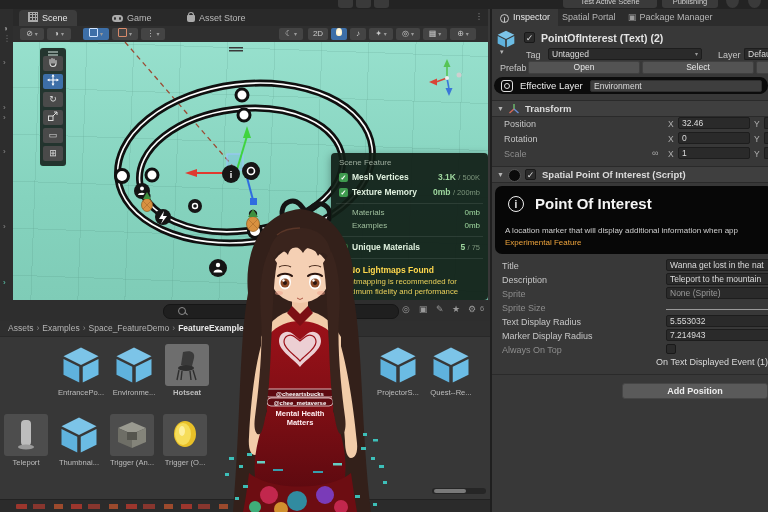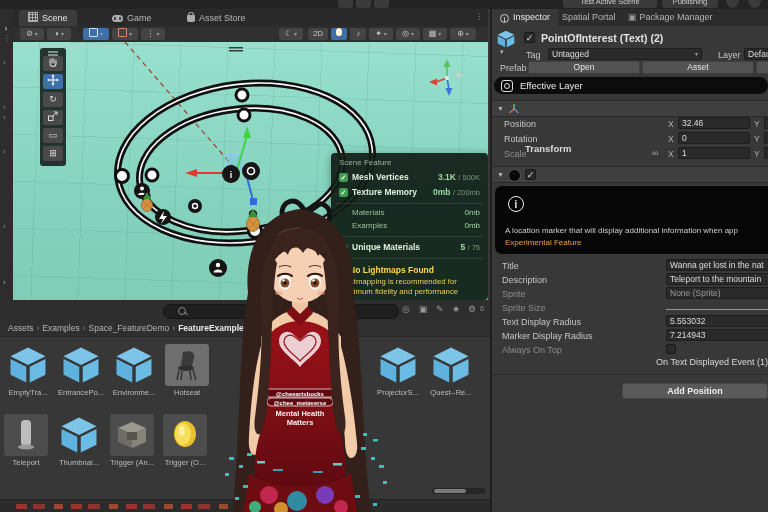--- a/index.html
+++ b/index.html
@@ -95,21 +95,21 @@
      background:repeating-linear-gradient(90deg,#c23a2e 0 11px,transparent 11px 17px,#a83a30 17px 29px,transparent 29px 38px,#c2552e 38px 47px,transparent 47px 55px);}
   
   .inspector{left:490px;top:0;width:278px;height:512px;background:#383838;border-left:2px solid #1f1f1f;z-index:40;}
   .itabs{position:absolute;left:0;top:9px;width:278px;height:17px;background:#2c2c2c;}
   .itab{position:absolute;top:0;height:17px;color:#b5b5b5;font-size:9px;line-height:17px;padding:0 8px;}
   .itab.active{background:#383838;color:#e8e8e8;}
   .infocirc{display:inline-block;width:9px;height:9px;border:1px solid #c9c9c9;border-radius:50%;font-size:7px;
      line-height:9px;text-align:center;color:#c9c9c9;margin-right:4px;vertical-align:-2px;box-sizing:border-box;font-weight:bold;}
   .sechdr{position:absolute;left:0;width:278px;height:15px;background:#3f3f3f;border-top:1px solid #2a2a2a;
      border-bottom:1px solid #2a2a2a;}
-  .sectitle{position:absolute;font-size:9.5px;font-weight:bold;color:#dcdcdc;top:2px;margin-top:40px;}
+  .sectitle{position:absolute;font-size:9.5px;font-weight:bold;color:#dcdcdc;top:2px;}
   .pill{position:absolute;left:2px;top:77px;width:274px;height:17px;background:#0c0c0c;border-radius:9px;}
   .poibox{position:absolute;left:3px;top:186px;width:278px;height:68px;background:#070707;border-radius:7px;}
   .addcomp{position:absolute;left:130px;top:383px;width:146px;height:16px;background:#5a5a5a;border:1px solid #454545;
      border-radius:3px;color:#ededed;font-size:9px;font-weight:bold;text-align:center;line-height:15px;box-sizing:border-box;}
   .axicon{display:inline-block;}
 </style>
 </head>
 <body>
 
 <div id="app">
@@ -332,45 +332,37 @@
       <span class="picon" style="left:452px;">★</span>
       <span class="picon" style="left:468px;">⚙</span>
       <span class="picon" style="left:480px;font-size:7.5px;color:#8a8a8a;">6</span>
     </div>
     <div class="crumbbar">
       <span class="crumb">
         <span>Assets</span><span class="csep">›</span><span>Examples</span><span class="csep">›</span><span>Space_FeatureDemo</span><span class="csep">›</span><b>FeatureExamples</b>
       </span>
     </div>
 
-    <div class="tile" style="left:3px;top:44px;">
-      <div class="thumbbox"><svg width="44" height="42" viewBox="0 0 48 48">
-            <polygon points="24,4 44,14 24,24 4,14" fill="#7cc4e8"></polygon>
-            <polygon points="4,17 22,26 22,44 4,35" fill="#5fb2dd"></polygon>
-            <polygon points="44,17 26,26 26,44 44,35" fill="#6bbce4"></polygon>
-          </svg></div>
-      <div class="tlabel">EmptyTra...</div>
-    </div>
     <div class="tile" style="left:56px;top:44px;">
       <div class="thumbbox"><svg width="44" height="42" viewBox="0 0 48 48">
             <polygon points="24,4 44,14 24,24 4,14" fill="#7cc4e8"></polygon>
             <polygon points="4,17 22,26 22,44 4,35" fill="#5fb2dd"></polygon>
             <polygon points="44,17 26,26 26,44 44,35" fill="#6bbce4"></polygon>
           </svg></div>
       <div class="tlabel">EntrancePo...</div>
     </div>
     <div class="tile" style="left:109px;top:44px;">
       <div class="thumbbox"><svg width="44" height="42" viewBox="0 0 48 48">
             <polygon points="24,4 44,14 24,24 4,14" fill="#7cc4e8"></polygon>
             <polygon points="4,17 22,26 22,44 4,35" fill="#5fb2dd"></polygon>
             <polygon points="44,17 26,26 26,44 44,35" fill="#6bbce4"></polygon>
           </svg></div>
       <div class="tlabel">Environme...</div>
     </div>
-    <div class="tile" style="left:162px;top:44px;">
+    <div class="tile" style="left:162px;top:44px;font-weight:bold;">
       <div class="thumbbox grey">
         <svg width="44" height="42" viewBox="0 0 44 42">
             <path d="M18,8 C26,6 30,8 29,14 L27,22 L16,21 Z" fill="#3a3a3a"></path>
             <ellipse cx="21" cy="24" rx="8" ry="3" fill="#2e2e2e"></ellipse>
             <path d="M14,26 L12,36 M28,26 L31,36 M17,27 L16,36 M25,27 L26,36" stroke="#2e2e2e" stroke-width="1.4"></path>
           </svg>
       </div>
       <div class="tlabel">Hotseat</div>
     </div>
     <div class="tile" style="left:373px;top:44px;">
@@ -550,28 +542,29 @@
     <span class="lbl" style="left:34px;top:50px;">Tag</span>
     <span class="fld" style="left:56px;top:48px;width:154px;">
       <span>Untagged</span>
       <span style="position:absolute;right:3px;top:0;color:#9a9a9a;font-size:6px;line-height:11px;">▾</span>
     </span>
     <span class="lbl" style="left:226px;top:50px;">Layer</span>
     <span class="fld" style="left:252px;top:48px;width:26px;border-right:none;border-radius:2px 0 0 2px;">Defau</span>
 
     <span class="lbl" style="left:8px;top:63px;">Prefab</span>
     <span class="ubtn" style="left:36px;top:61px;width:112px;">Open</span>
-    <span class="ubtn" style="left:150px;top:61px;width:112px;">Asset</span>
+    <span class="ubtn" style="left:150px;top:61px;width:112px;">Select</span>
     <span class="ubtn" style="left:264px;top:61px;width:14px;"></span>
 
     <div class="pill">
       <span style="position:absolute;left:7px;top:3px;width:10px;height:10px;border:1.4px solid #e0e0e0;border-radius:3px;">
         <span style="position:absolute;left:2px;top:2px;width:4px;height:4px;border:1px solid #e0e0e0;border-radius:50%;"></span>
       </span>
       <span class="lbl" style="left:26px;top:3px;color:#ececec;font-size:9.5px;">Effective Layer</span>
+      <span class="fld" style="left:96px;top:2.5px;width:172px;background:#3e3e3e;border-color:#2e2e2e;">Environment</span>
     </div>
 
     <div class="sechdr" style="top:100px;">
       <span class="fold" style="left:5px;top:4px;">▼</span>
       <svg class="abs axicon" style="left:16px;top:2px;" width="12" height="12" viewBox="0 0 12 12">
         <line x1="6" y1="6" x2="6" y2="1" stroke="#6fbf6f" stroke-width="1.4"></line>
         <line x1="6" y1="6" x2="1.5" y2="10" stroke="#d96a5a" stroke-width="1.4"></line>
         <line x1="6" y1="6" x2="10.5" y2="10" stroke="#6a8fd9" stroke-width="1.4"></line>
       </svg>
       <span class="sectitle" style="left:33px;">Transform</span>
@@ -596,20 +589,21 @@
     <div class="sechdr" style="top:166px;">
       <span class="fold" style="left:5px;top:4px;">▼</span>
       <span style="position:absolute;left:16px;top:2px;width:11px;height:11px;background:#0a0a0a;border:1px solid #555;border-radius:50%;"></span>
       <span class="cb" style="left:33px;top:2px;">✓</span>
       <span class="sectitle" style="left:50px;">Spatial Point Of Interest (Script)</span>
     </div>
 
     <div class="poibox">
       <span style="position:absolute;left:13px;top:10px;width:16px;height:16px;border:1.6px solid #efefef;border-radius:50%;
                    color:#efefef;font-size:10px;font-weight:bold;text-align:center;line-height:16px;box-sizing:border-box;">i</span>
+      <span class="lbl" style="left:40px;top:9px;font-size:15px;font-weight:bold;color:#f4f4f4;">Point Of Interest</span>
       <span class="lbl" style="left:10px;top:40px;font-size:8px;color:#cfcfcf;">A location marker that will display additional information when app</span>
       <span class="lbl" style="left:10px;top:52px;font-size:8px;font-weight:normal;color:#eda33c;">Experimental Feature</span>
     </div>
 
     <span class="lbl" style="left:10px;top:261px;">Title</span>
     <span class="fld" style="left:174px;top:259px;width:104px;">Wanna get lost in the nat</span>
     <span class="lbl" style="left:10px;top:275px;">Description</span>
     <span class="fld" style="left:174px;top:273px;width:104px;">Teleport to the mountain</span>
     <span class="lbl dim" style="left:10px;top:289px;">Sprite</span>
     <span class="fld" style="left:174px;top:287px;width:104px;color:#9a9a9a;">None (Sprite)</span>

